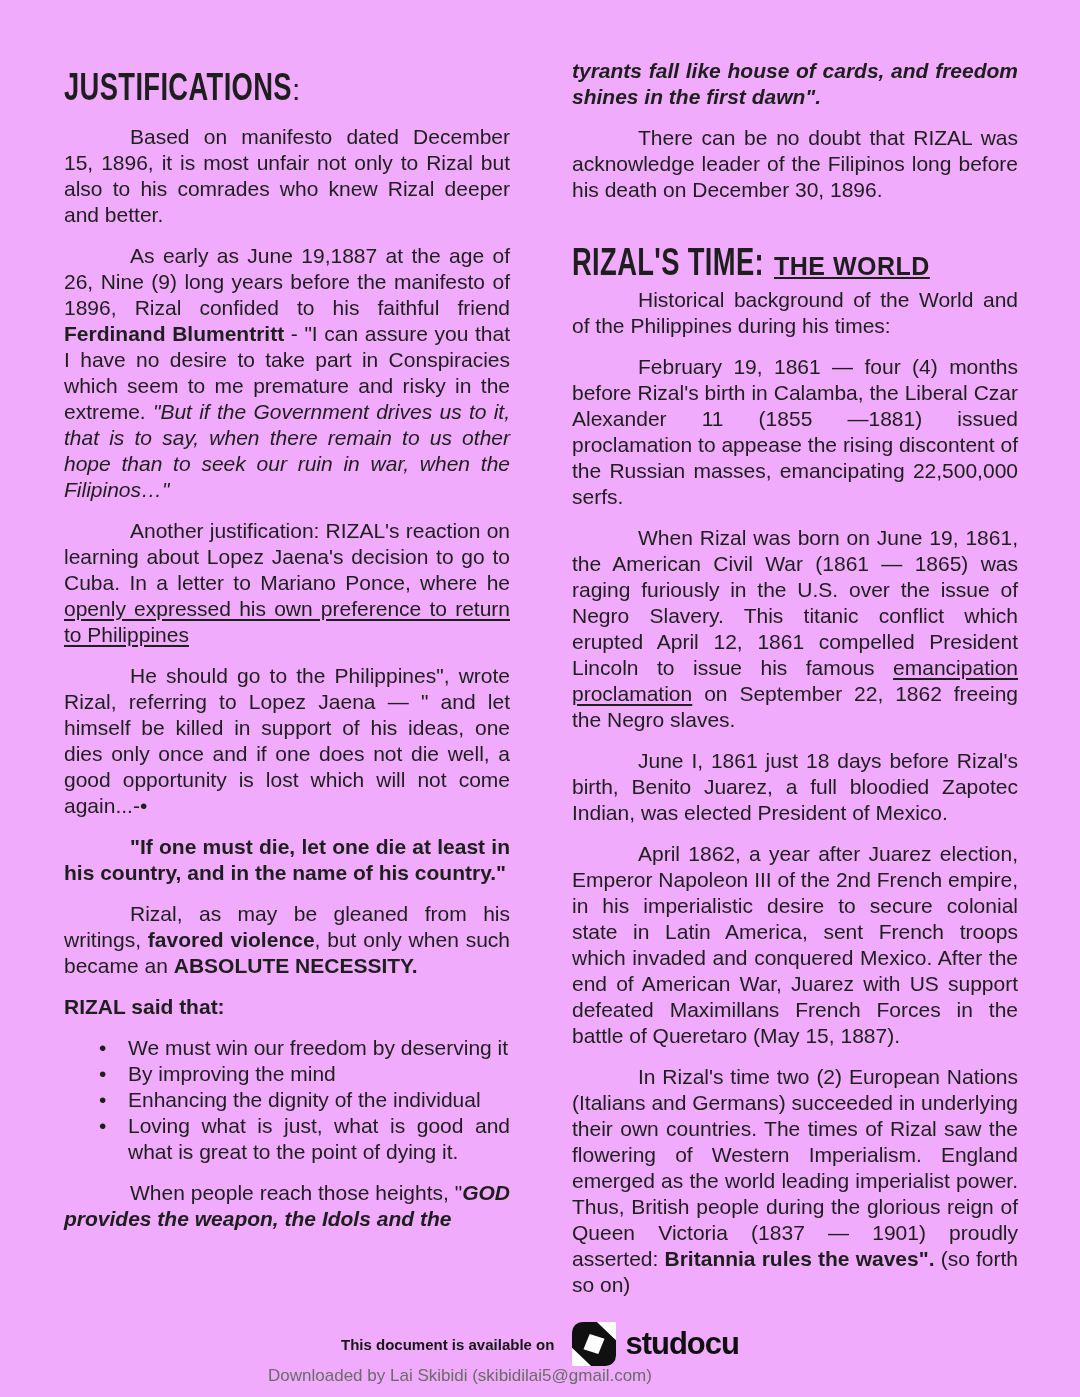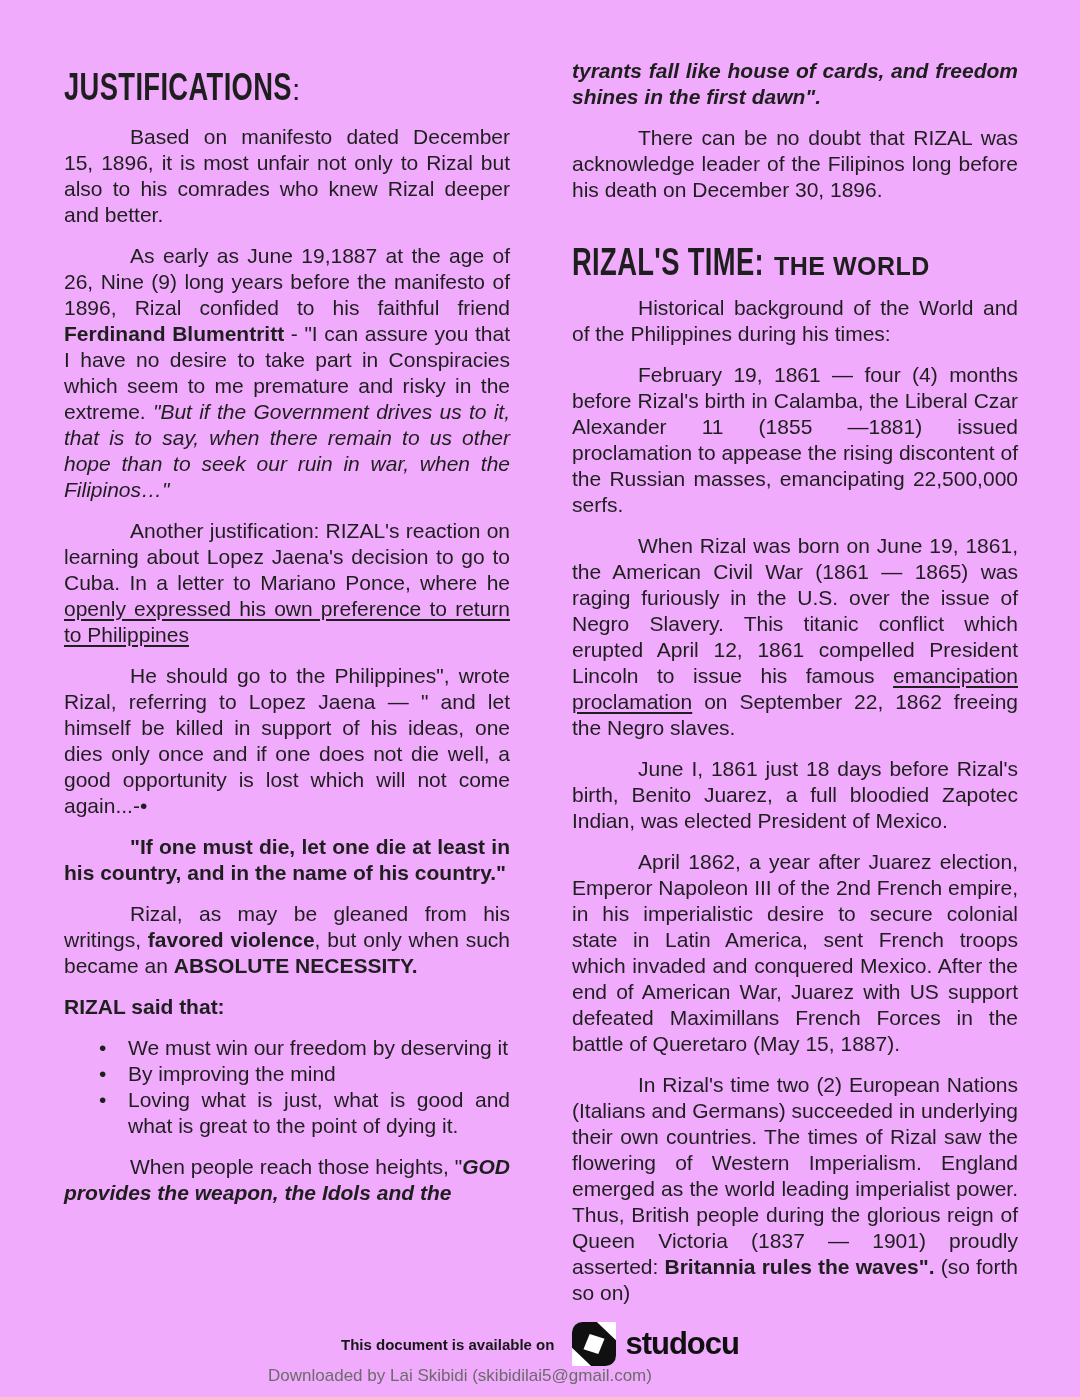--- a/index.html
+++ b/index.html
@@ -11,21 +11,21 @@
     position:absolute;width:446px;font-size:21px;line-height:26px;text-align:justify;
   }
   .col-left{left:64px;top:68px;}
   .col-right{left:572px;top:58px;}
   .col p{margin:0 0 15px 0;text-indent:66px;}
   .col p.noindent{text-indent:0;}
   .b{font-weight:700;}
   .i{font-style:italic;}
   .u{text-decoration:underline;text-underline-offset:3px;}
   .heading{text-align:left;text-indent:0;margin:0 0 12px 0;line-height:38px;white-space:nowrap;}
-  .heading.spaced{margin-top:40px;margin-bottom:8px;}
+  .heading.spaced{margin-top:40px;margin-bottom:0;text-decoration:underline;}
   .display{
     display:inline-block;font-weight:700;font-size:38px;line-height:38px;
     transform:scaleX(0.72);transform-origin:0 50%;letter-spacing:0.5px;vertical-align:baseline;
   }
   .hcolon{font-weight:400;font-size:30px;}
   .hsub{font-weight:700;font-size:25px;margin-left:10px;letter-spacing:0.5px;}
   .col ul{margin:0 0 15px 0;padding:0;list-style:none;}
   .col li{position:relative;padding-left:64px;text-align:justify;}
   .col li::before{content:"\2022";position:absolute;left:35px;}
   .footer-line1{
@@ -50,20 +50,21 @@
       <p><span>Based on manifesto dated December 15, 1896, it is most unfair not only to Rizal but also to his comrades who knew Rizal deeper and better.</span></p>
       <p><span>As early as June 19,1887 at the age of 26, Nine (9) long years before the manifesto of 1896, Rizal confided to his faithful friend </span><span class="b">Ferdinand Blumentritt</span><span> - "I can assure you that I have no desire to take part in Conspiracies which seem to me premature and risky in the extreme. </span><span class="i">"But if the Government drives us to it, that is to say, when there remain to us other hope than to seek our ruin in war, when the Filipinos…"</span></p>
       <p><span>Another justification: RIZAL's reaction on learning about Lopez Jaena's decision to go to Cuba. In a letter to Mariano Ponce, where he </span><span class="u">openly expressed his own preference to return to Philippines</span></p>
       <p><span>He should go to the Philippines", wrote Rizal, referring to Lopez Jaena — " and let himself be killed in support of his ideas, one dies only once and if one does not die well, a good opportunity is lost which will not come again...-•</span></p>
       <p><span class="b">"If one must die, let one die at least in his country, and in the name of his country."</span></p>
       <p><span>Rizal, as may be gleaned from his writings, </span><span class="b">favored violence</span><span>, but only when such became an </span><span class="b">ABSOLUTE NECESSITY.</span></p>
       <p class="noindent"><span class="b">RIZAL said that:</span></p>
       <ul>
         <li>We must win our freedom by deserving it</li>
         <li>By improving the mind</li>
+        <li>Enhancing the dignity of the individual</li>
         <li>Loving what is just, what is good and what is great to the point of dying it.</li>
       </ul>
       <p><span>When people reach those heights, "</span><span class="b i">GOD provides the weapon, the Idols and the</span></p>
     </div>
   <div class="col col-right" id="col-right">
       <p class="noindent"><span class="b i">tyrants fall like house of cards, and freedom shines in the first dawn".</span></p>
       <p><span>There can be no doubt that RIZAL was acknowledge leader of the Filipinos long before his death on December 30, 1896.</span></p>
       <div class="heading spaced"><span class="display" style="margin-right: -74.76px;">RIZAL'S TIME:</span><span class="hsub">THE WORLD</span></div>
       <p><span>Historical background of the World and of the Philippines during his times:</span></p>
       <p><span>February 19, 1861 — four (4) months before Rizal's birth in Calamba, the Liberal Czar Alexander 11 (1855 —1881) issued proclamation to appease the rising discontent of the Russian masses, emancipating 22,500,000 serfs.</span></p>

